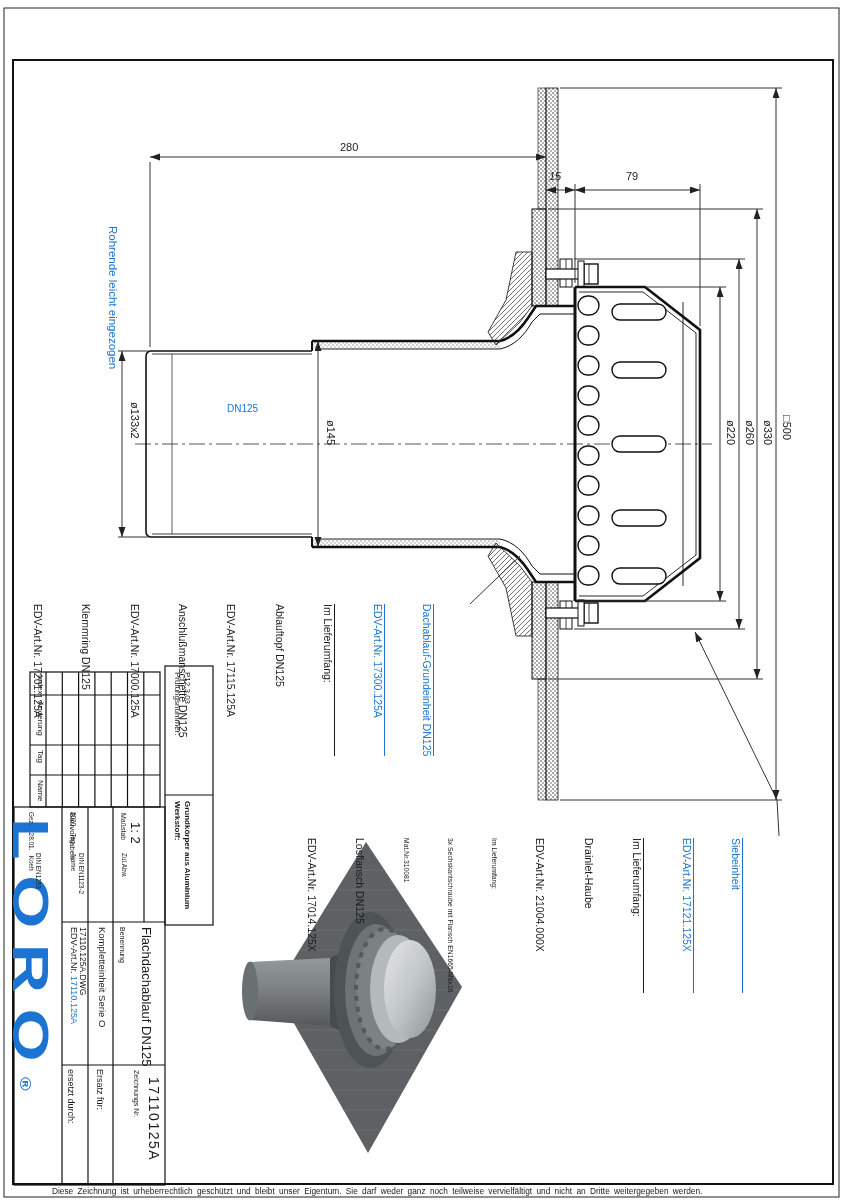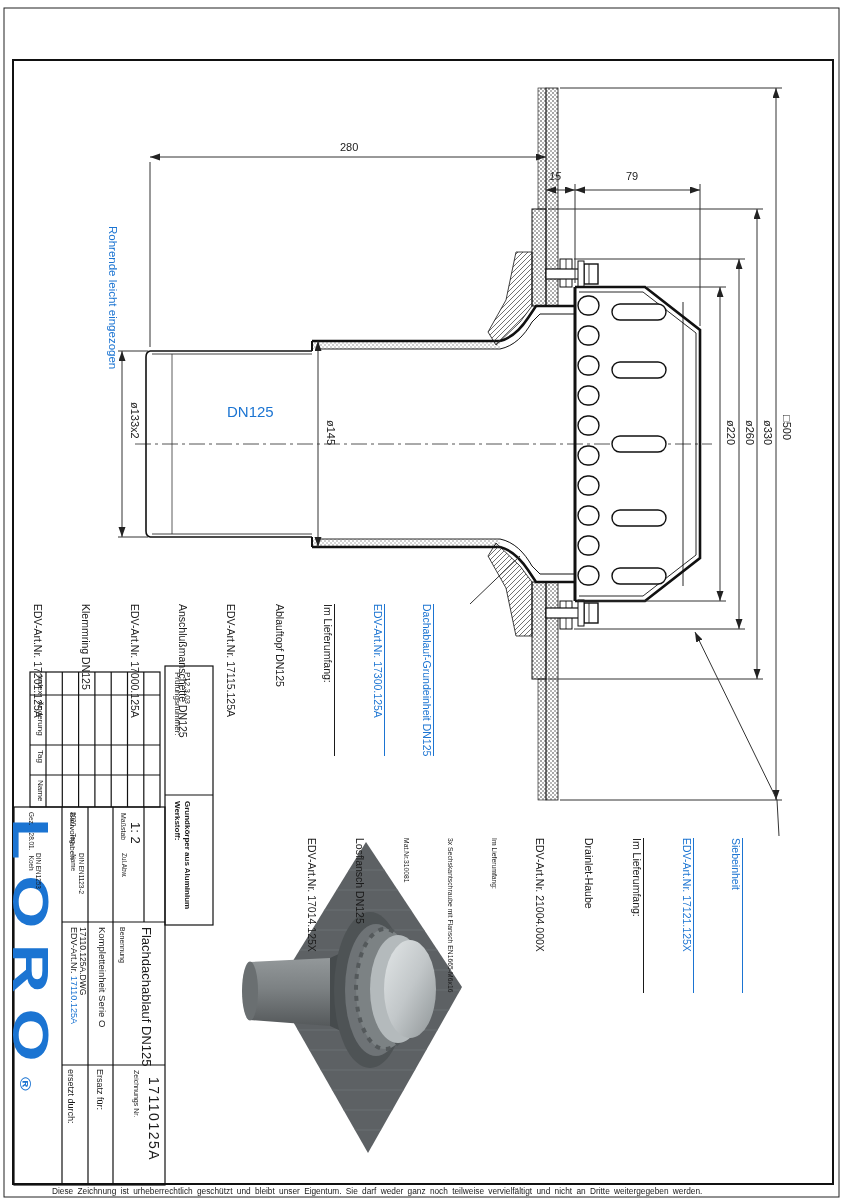--- a/index.html
+++ b/index.html
@@ -210,21 +210,21 @@
     <ellipse cx="376" cy="990" rx="31" ry="66" fill="#6e7376"></ellipse>
     <ellipse cx="385" cy="989" rx="29" ry="60" fill="#7c8284" stroke="#54595b" stroke-width="4" stroke-dasharray="5 6"></ellipse>
     <ellipse cx="398" cy="989" rx="28" ry="54" fill="#b4babc"></ellipse>
     <ellipse cx="410" cy="989" rx="26" ry="49" fill="url(#cap3d)"></ellipse>
   </g>
 </svg>
 
 <div class="txt dim" style="left:340px;top:142px;">280</div>
 <div class="txt dim" style="left:549px;top:171px;font-style:italic;">15</div>
 <div class="txt dim" style="left:626px;top:171px;">79</div>
-<div class="txt blu" style="left:227px;top:404px;font-size:15px;">DN125</div>
+<div class="txt blu" style="left:227px;top:404px;font-size:10px;">DN125</div>
 
 <div class="vt dim" style="left:140px;top:402px;">ø133x2</div>
 <div class="vt dim" style="left:336px;top:420px;">ø145</div>
 <div class="vt dim" style="left:736px;top:420px;">ø220</div>
 <div class="vt dim" style="left:755px;top:420px;">ø260</div>
 <div class="vt dim" style="left:773px;top:420px;">ø330</div>
 <div class="vt dim" style="left:792px;top:415px;">□500</div>
 
 <div class="vt blu" style="left:118px;top:226px;font-size:11.5px;">Rohrende leicht eingezogen</div>
 

